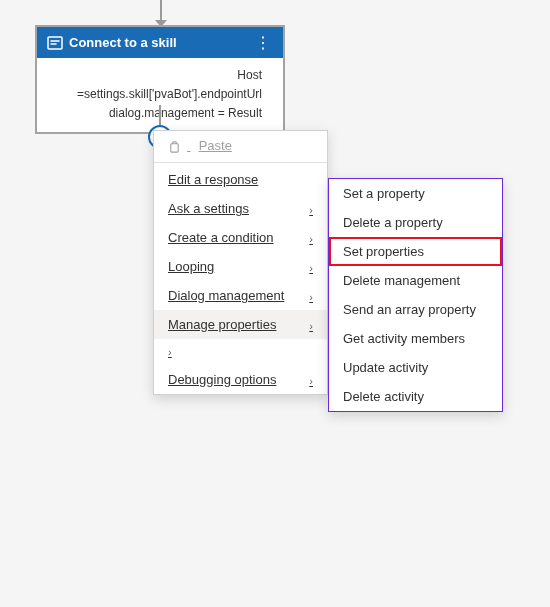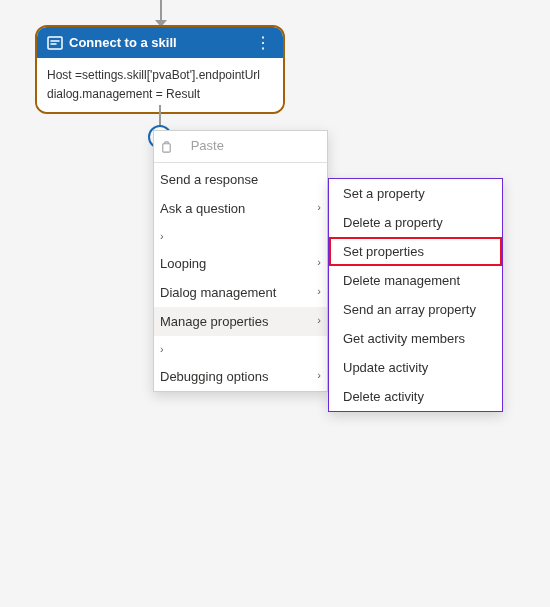--- a/index.html
+++ b/index.html
@@ -43,22 +43,22 @@
       border-top: 7px solid #999;
     }
 
     
     .skill-node {
       position: absolute;
       top: 25px;
       left: 35px;
       width: 250px;
       background: white;
-      border: 2px solid #a16207;
-      border-radius: 12px;
+      border: 2px solid #a3a3a3;
+      border-radius: 0;
       overflow: hidden;
     }
 
     .skill-node-header {
       background: #1a6bb5;
       color: white;
       padding: 6px 10px;
       display: flex;
       align-items: center;
       justify-content: space-between;
@@ -83,22 +83,23 @@
     }
 
     .skill-node-menu {
       color: white;
       font-size: 16px;
       cursor: pointer;
       padding: 0 2px;
     }
 
     .skill-node-body {
-      padding: 8px 10px;
-      background: white;
+      padding: 8px 21px;
+      background: white;
+      text-align: right;
     }
 
     .skill-node-line {
       font-size: 12px;
       color: #333;
       line-height: 1.6;
     }
 
     
     .connector-line-mid {
@@ -128,27 +129,28 @@
       top: 130px;
       left: 153px;
       background: white;
       border: 1px solid #d0d0d0;
       box-shadow: 0 4px 12px rgba(0,0,0,0.15);
       z-index: 100;
       min-width: 175px;
     }
 
     .context-menu-item {
-      padding: 7px 6px;
+      padding: 7px 14px;
       cursor: pointer;
       display: flex;
-      align-items: flex-start;
+      align-items: flex-end;
       justify-content: space-between;
       white-space: nowrap;
       color: #323130;
+      text-decoration: underline;
     }
 
     .context-menu-item.disabled {
       color: #a0a0a0;
       cursor: default;
     }
 
     .context-menu-item.active {
       background: #f3f2f1;
     }
@@ -237,29 +239,30 @@
             <rect x="3" y="4" width="8" height="9" rx="1" fill="none" stroke="#a0a0a0" stroke-width="1.2"></rect>
             <path d="M5 4V3a1 1 0 0 1 1-1h2a1 1 0 0 1 1 1v1" stroke="#a0a0a0" stroke-width="1.2"></path>
           </svg>
         </span><span>Paste</span>
       </span>
     </div>
 
     <div class="context-menu-separator"></div>
 
     <div class="context-menu-item">
-      <span>Send a response</span>
-    </div>
-
-    <div class="context-menu-item">
-      <span>Ask a question</span>
-      <span class="chevron-right">›</span>
-    </div>
-
-    <div class="context-menu-item">
+      <span>Edit a response</span>
+    </div>
+
+    <div class="context-menu-item">
+      <span>Ask a settings</span>
+      <span class="chevron-right">›</span>
+    </div>
+
+    <div class="context-menu-item">
+      <span>Create a condition</span>
       <span class="chevron-right">›</span>
     </div>
 
     <div class="context-menu-item">
       <span>Looping</span>
       <span class="chevron-right">›</span>
     </div>
 
     <div class="context-menu-item">
       <span>Dialog management</span>

